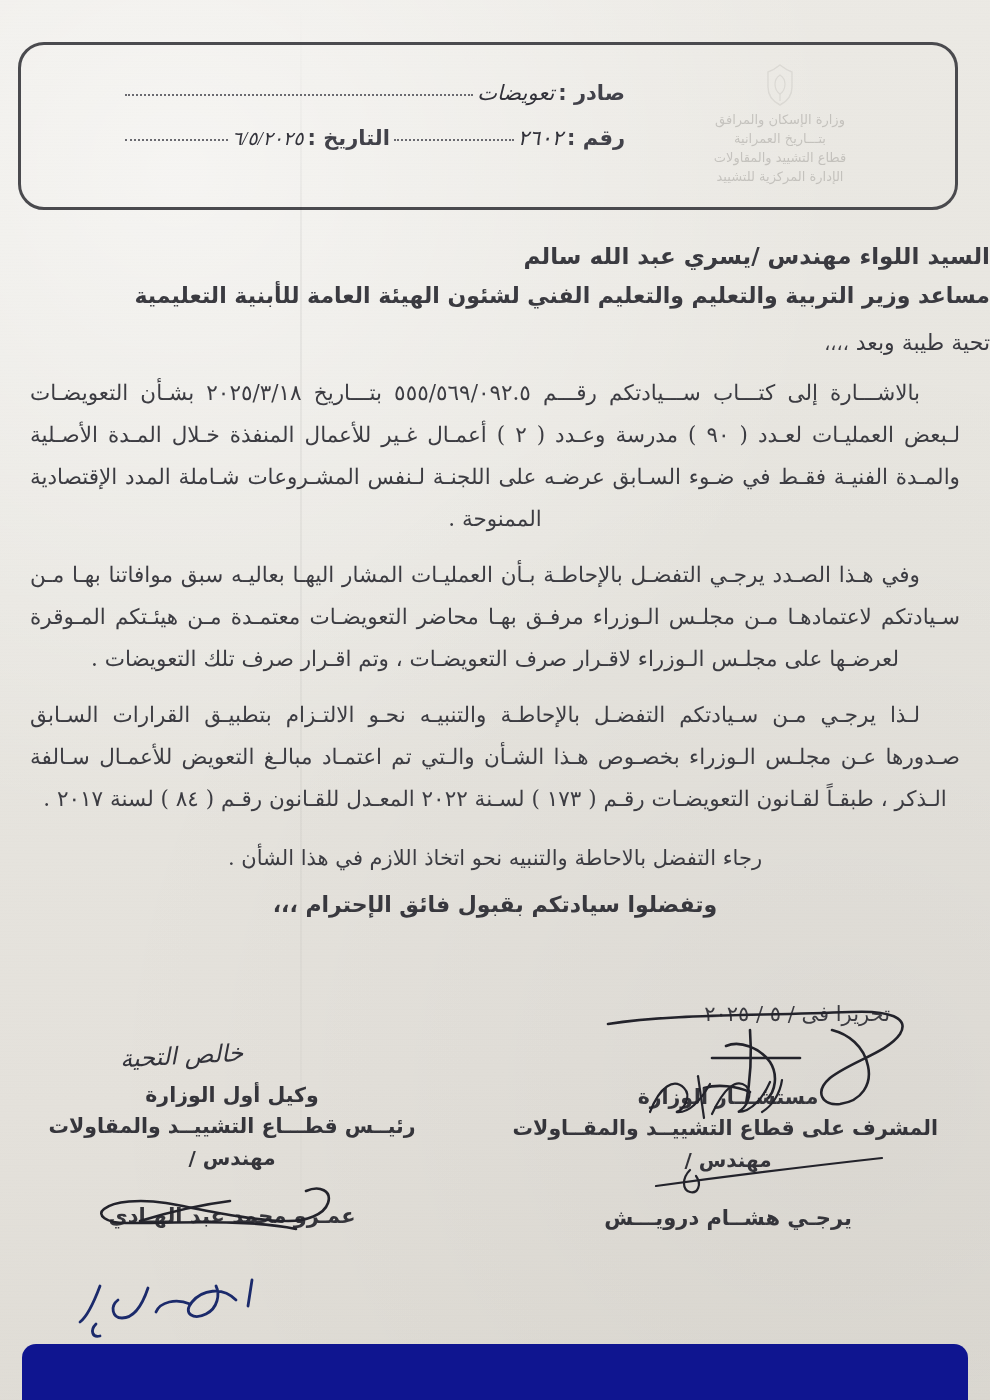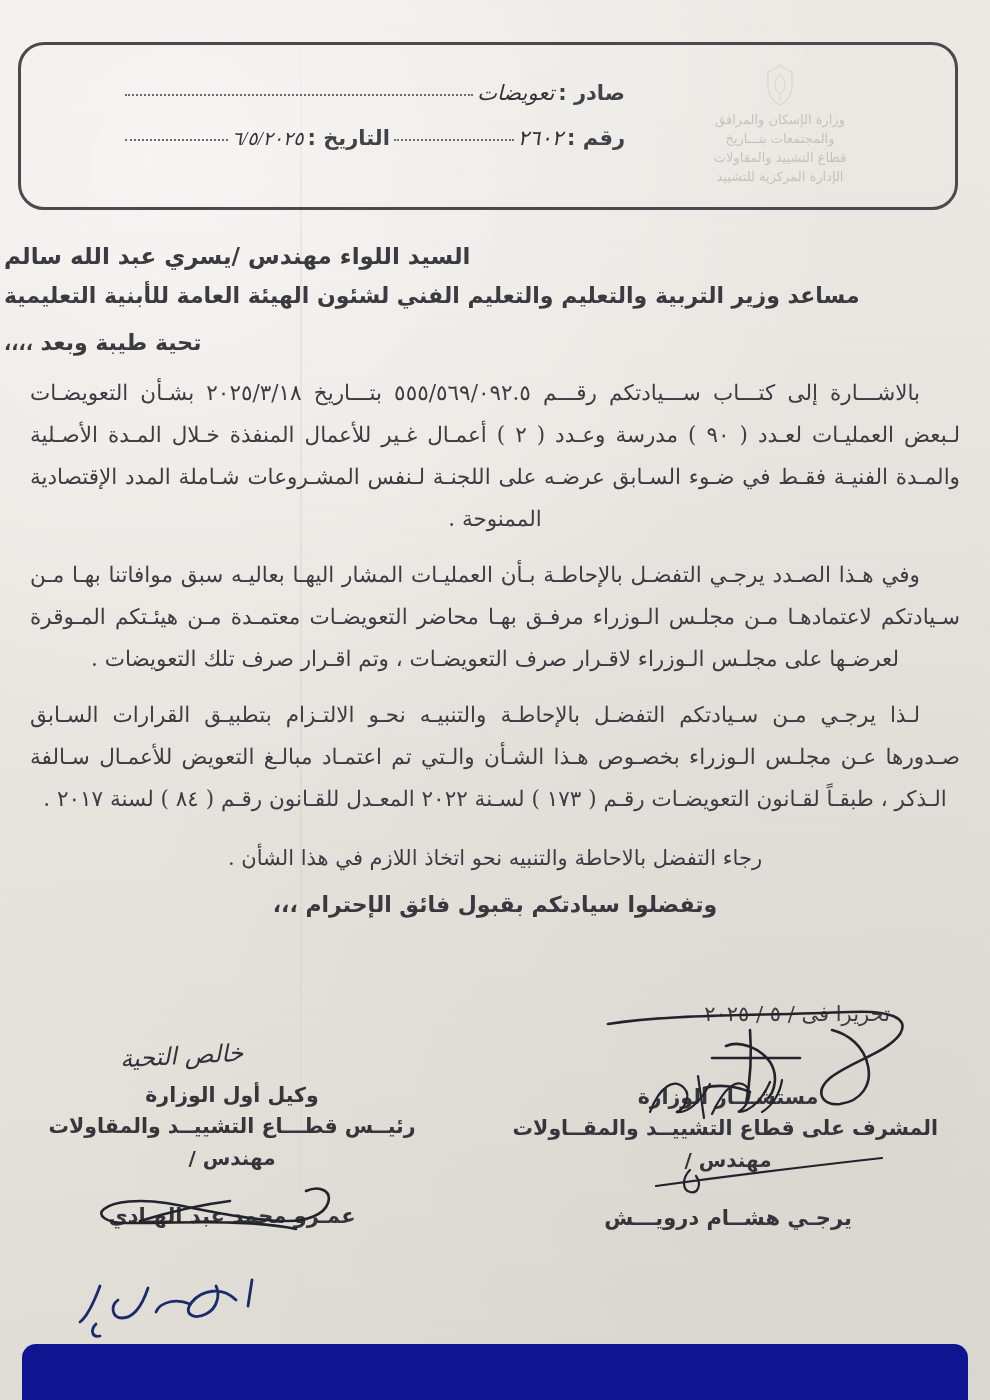--- a/index.html
+++ b/index.html
@@ -107,41 +107,41 @@
     margin: 0 auto 4px auto;
     opacity: 0.55;
   }
 
   
   .addressee {
     position: absolute;
     left: 4px;
     right: 0;
     top: 243px;
-    text-align: left;
+    text-align: right;
     direction: rtl;
   }
   .addr-line1 {
     font-size: 23px;
     font-weight: bold;
     color: #3a3a40;
     letter-spacing: 0.3px;
     margin-bottom: 14px;
   }
   .addr-line2 {
     font-size: 22px;
     font-weight: bold;
     color: #3a3a40;
     letter-spacing: 0.2px;
     margin-bottom: 14px;
     white-space: nowrap;
   }
   .addr-greet {
     font-size: 22px;
-    font-weight: bold;
+    font-weight: normal;
     color: #3a3a40;
     letter-spacing: 0.3px;
     margin-top: 22px;
   }
   .addr-greet .dots4 { font-size: 19px; }
 
   
   .body-wrap {
     position: absolute;
     left: 30px;
@@ -265,21 +265,21 @@
 
     <div class="letterhead">
       <div class="crest">
         <svg viewBox="0 0 34 44" width="34" height="44" aria-hidden="true">
           <path d="M17 2 C12 6 8 8 5 9 L5 24 C5 33 11 39 17 42 C23 39 29 33 29 24 L29 9 C26 8 22 6 17 2 Z" fill="none" stroke="#8a8782" stroke-width="1.4"></path>
           <path d="M17 12 C14 14 12 17 12 21 C12 26 14 29 17 31 C20 29 22 26 22 21 C22 17 20 14 17 12 Z" fill="none" stroke="#8a8782" stroke-width="1.2"></path>
           <line x1="17" y1="31" x2="17" y2="38" stroke="#8a8782" stroke-width="1.2"></line>
         </svg>
       </div>
       <div>وزارة الإسكان والمرافق</div>
-      <div>والمجتمعات بتـــاريخ</div>
+      <div>بتـــاريخ العمرانية</div>
       <div>قطاع التشييد والمقاولات</div>
       <div>الإدارة المركزية للتشييد</div>
     </div>
 
     <div class="stamp-fields">
 
       <div class="field-row">
         <span class="field-label">صادر :</span>
         <span class="hand">تعويضات</span>
         <span class="dots"></span>

